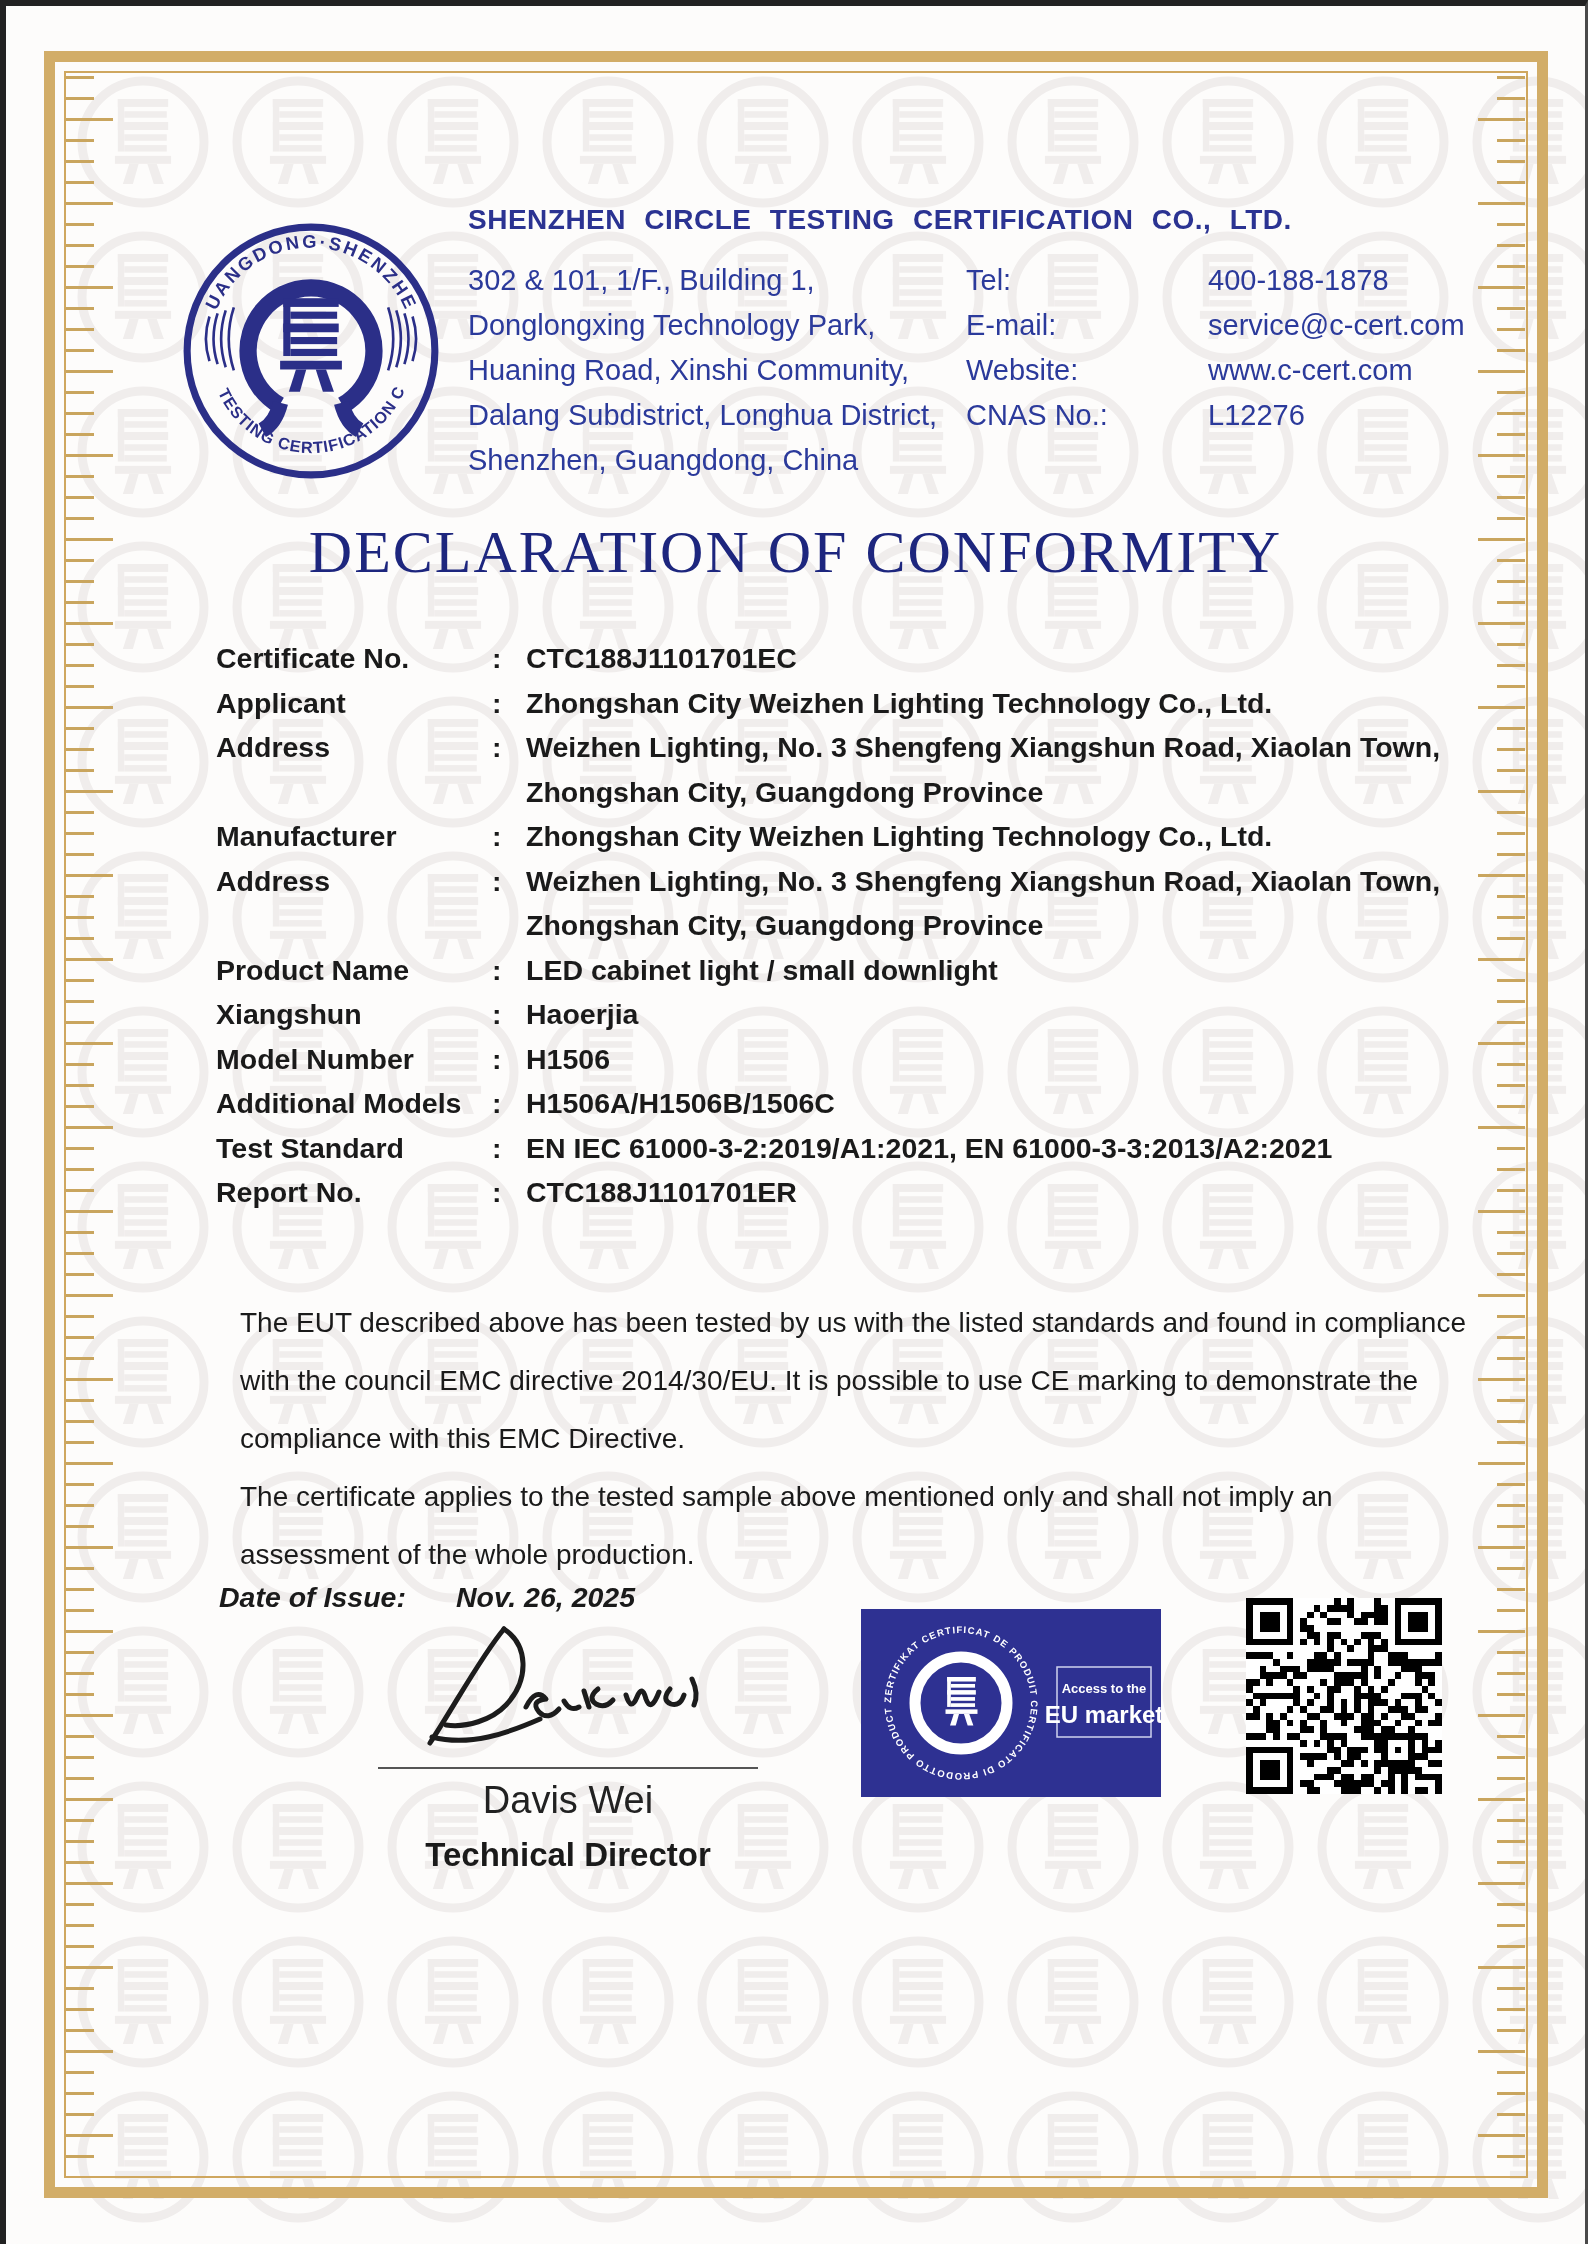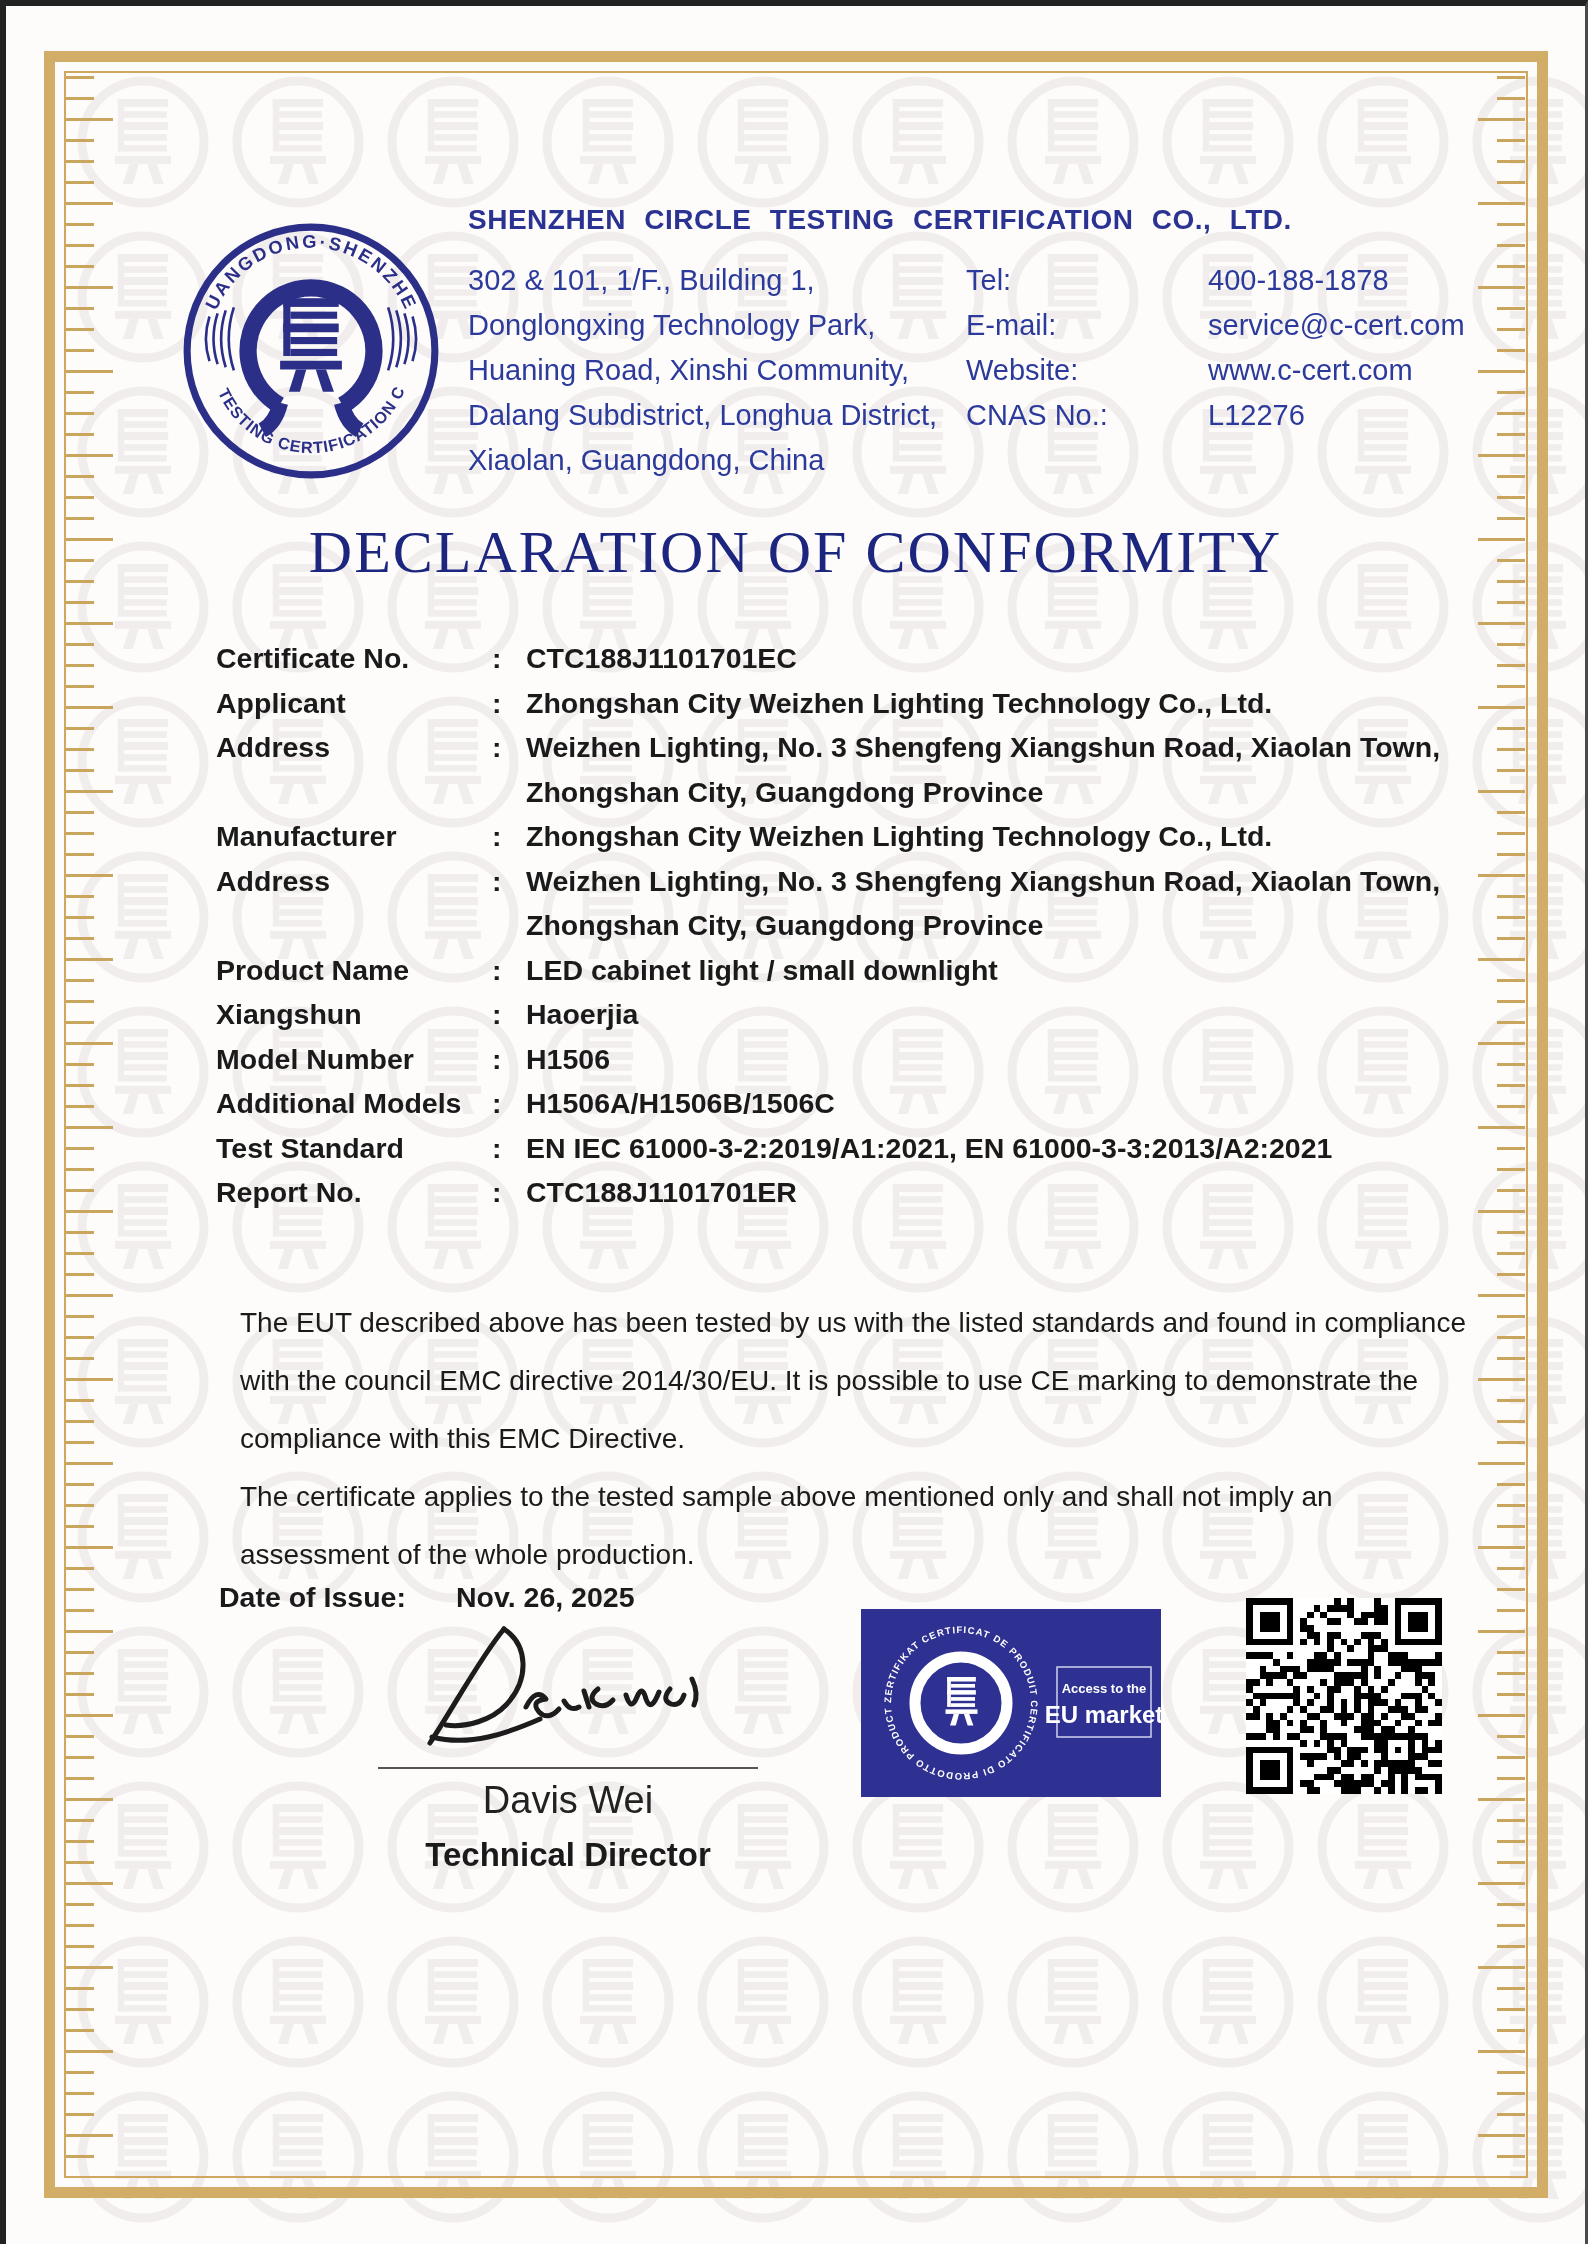--- a/index.html
+++ b/index.html
@@ -48,21 +48,21 @@
   
   .fields{position:absolute; left:210px; top:630px; right:110px; font-size:28.5px; font-weight:bold; line-height:44.5px;}
   .field-row{display:flex; align-items:flex-start;}
   .field-label{width:276px; flex:none;}
   .field-colon{width:34px; flex:none;}
   .field-value{flex:1; white-space:nowrap;}
   
   .statement{position:absolute; left:210px; top:1288px; right:90px; font-size:28px; line-height:58px; font-weight:normal;}
   .statement div{white-space:nowrap;margin-left:12px;}
   
-  .issue-row{position:absolute; left:213px; top:1575px; display:flex; font-size:28.5px; font-weight:bold;}
+  .issue-row{position:absolute; left:213px; top:1575px; display:flex; font-size:28.5px; font-weight:bold;font-style:italic;}
   .issue-label{width:237px;}
   .sig-block{position:absolute; left:362px; top:1615px; width:400px; text-align:center;}
   .sig-script{width:340px; height:140px; margin:0 auto;}
   .sig-rule{border:none; border-top:2px solid #555; margin:2px 10px 10px 10px;}
   .sig-name{font-size:38px; color:#222;}
   .sig-role{font-size:33px; font-weight:bold; margin-top:14px;}
   
   .eu-badge{position:absolute; left:855px; top:1603px; width:300px; height:188px;}
   .qr-wrap{position:absolute; left:1240px; top:1592px; width:196px; height:196px; background:#fff;}
 </style>
@@ -130,21 +130,21 @@
     </svg>
 
     <div class="header-text">
       <div class="company-name">SHENZHEN CIRCLE TESTING CERTIFICATION CO., LTD.</div>
       <div class="header-cols">
         <div class="addr-col" id="issuer-address">
             <div>302 &amp; 101, 1/F., Building 1,</div>
             <div>Donglongxing Technology Park,</div>
             <div>Huaning Road, Xinshi Community,</div>
             <div>Dalang Subdistrict, Longhua District,</div>
-            <div>Xiaolan, Guangdong, China</div>
+            <div>Shenzhen, Guangdong, China</div>
           </div>
         <div class="contact-col" id="issuer-contacts">
             <div class="contact-row">
               <div class="contact-label">Tel:</div>
               <div class="contact-value">400-188-1878</div>
             </div>
             <div class="contact-row">
               <div class="contact-label">E-mail:</div>
               <div class="contact-value">service@c-cert.com</div>
             </div>

